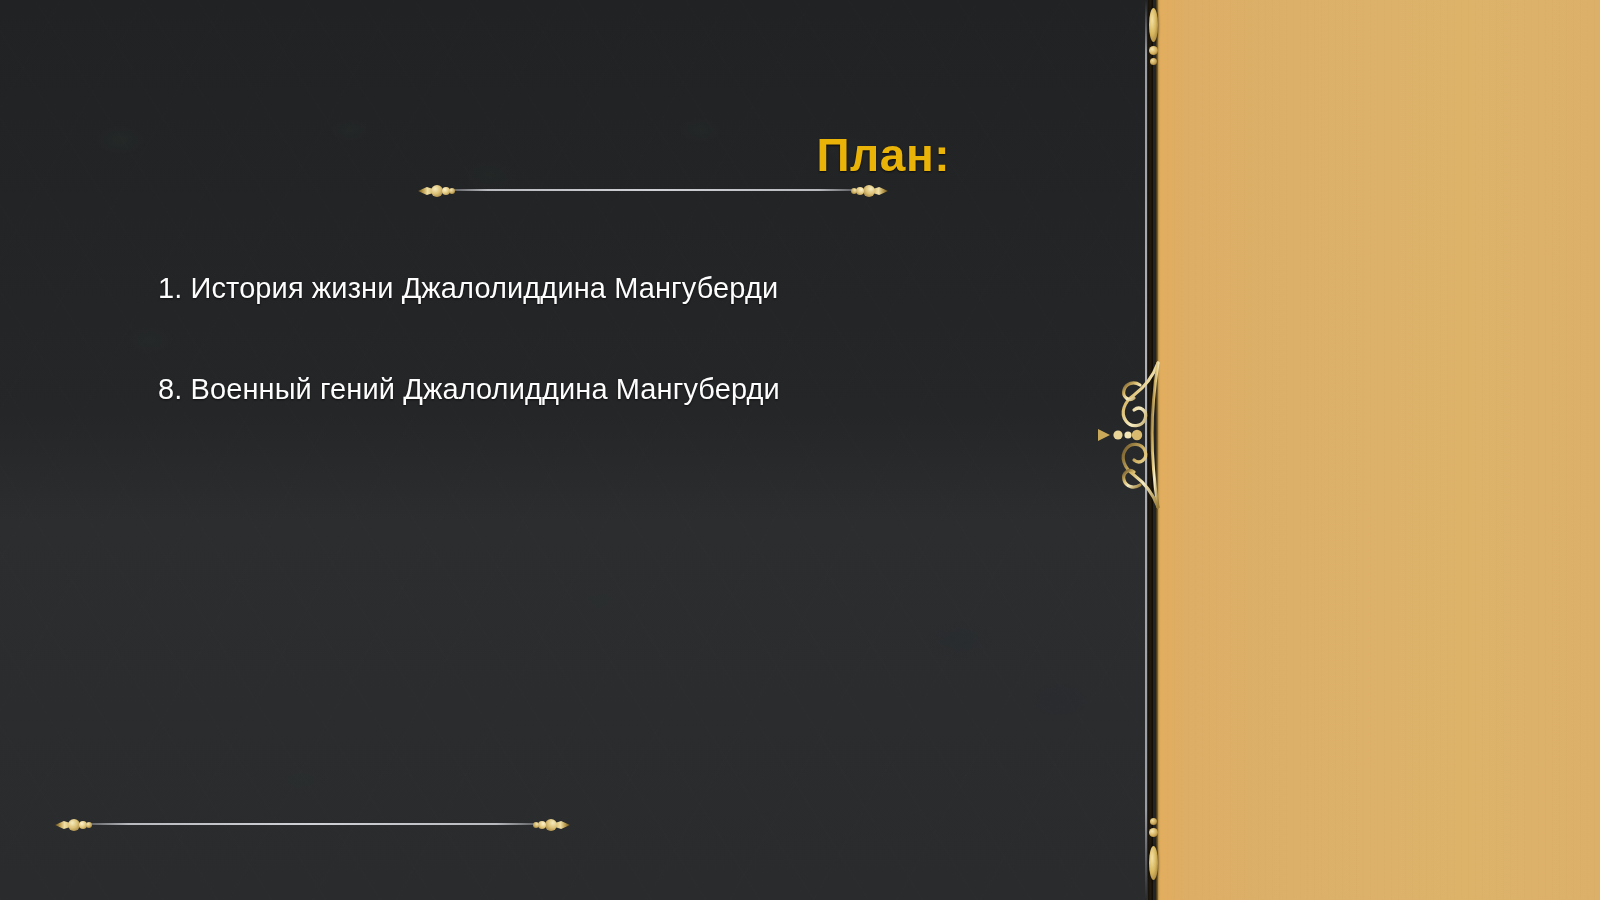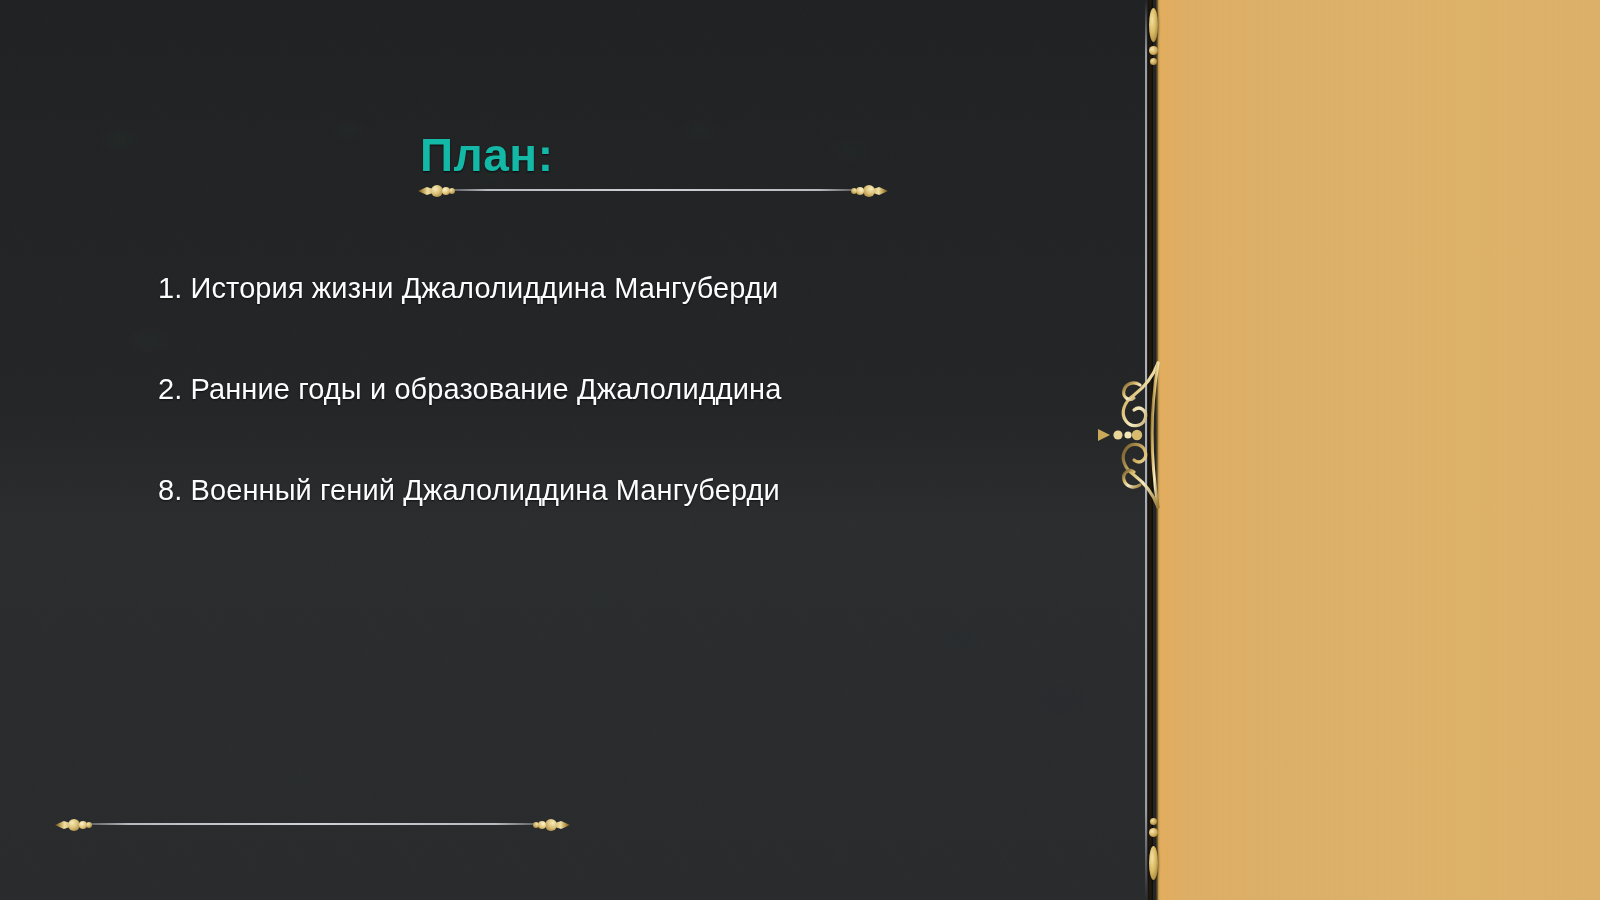--- a/index.html
+++ b/index.html
@@ -118,22 +118,22 @@
     height: 160px;
     pointer-events: none;
   }
 
   
   .title {
     position: absolute;
     left: 420px;
     top: 128px;
     width: 530px;
-    text-align: left;
-    color: #14b8a6;
+    text-align: right;
+    color: #eab308;
     font-size: 46px;
     font-weight: bold;
     letter-spacing: .5px;
     font-family: "Liberation Sans", sans-serif;
     text-shadow: 0 1px 2px rgba(0,0,0,.7);
   }
 
   
   .rule { position: absolute; height: 20px; }
   .rule .line {
@@ -267,21 +267,20 @@
     <span class="cap right">
       <span class="tip"></span>
         <span class="bead1"></span>
         <span class="bead2"></span>
         <span class="bead3"></span>
     </span>
   </div>
 
   <div class="plan-list">
     <div class="plan-item">1. История жизни Джалолиддина Мангуберди</div>
-    <div class="plan-item">2. Ранние годы и образование Джалолиддина</div>
     <div class="plan-item">8. Военный гений Джалолиддина Мангуберди</div>
   </div>
 
   <div class="rule rule-bottom">
     <span class="line"></span>
     <span class="cap left">
       <span class="tip"></span>
         <span class="bead1"></span>
         <span class="bead2"></span>
         <span class="bead3"></span>

